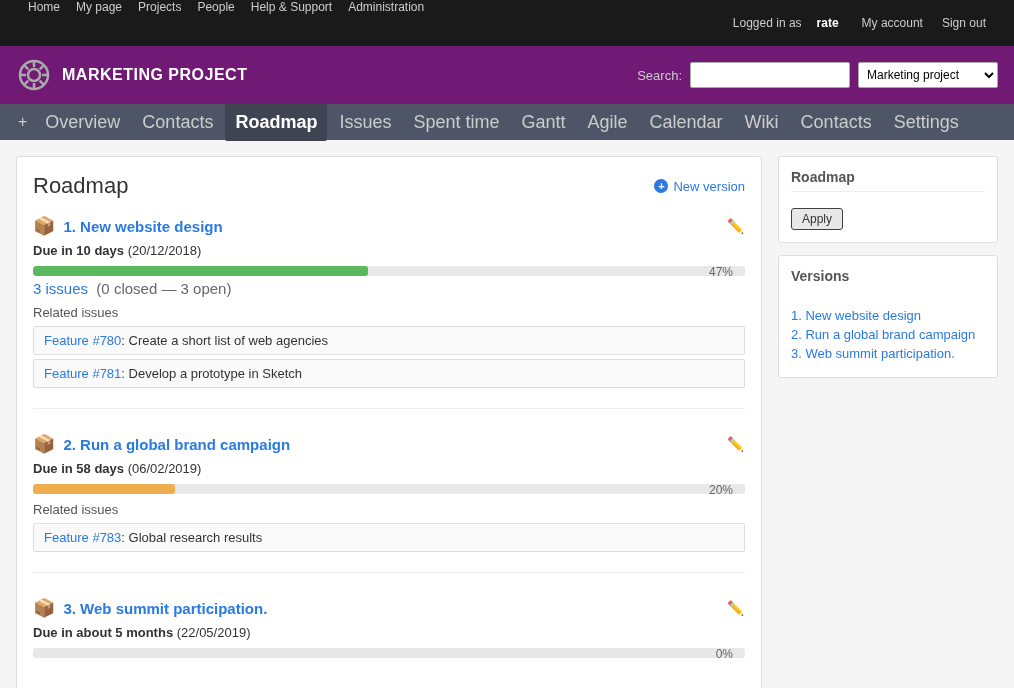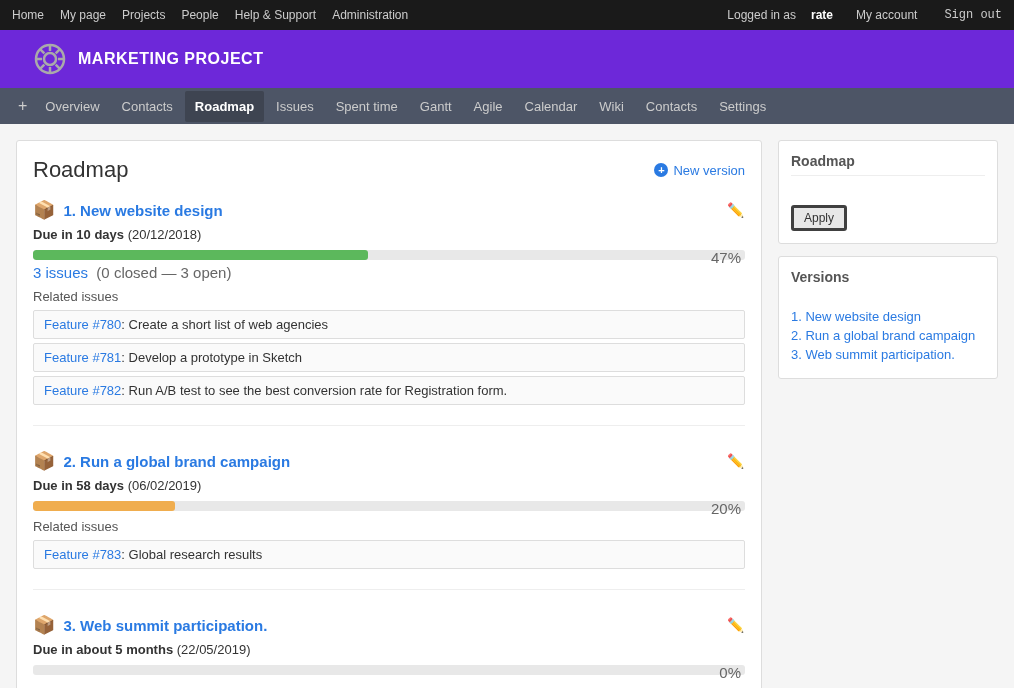--- a/index.html
+++ b/index.html
@@ -1,38 +1,38 @@
 <!DOCTYPE html>
 <html><head>
   <meta charset="utf-8">
   <style>
     * { box-sizing: border-box; margin: 0; padding: 0; }
     body { font-family: "Helvetica Neue", Helvetica, Arial, sans-serif; font-size: 13px; color: #333; background: #f5f5f5; }
 
     
-    .top-nav { background: #1a1a1a; color: #ccc; display: flex; align-items: center; justify-content: space-between; padding: 0 12px; height: 30px; }
+    .top-nav { background: #1a1a1a; color: #ccc; display: flex; justify-content: space-between; padding: 0 28px; height: 46px; }
     .top-nav-left { display: flex; gap: 16px; }
     .top-nav-left a, .top-nav-right a { color: #ccc; text-decoration: none; font-size: 12px; }
     .top-nav-right { display: flex; align-items: center; gap: 15px; font-size: 12px; }
     .top-nav-right .logged-in { color: #ccc; }
     .top-nav-right .admin { color: #fff; font-weight: bold; }
 
     
-    .project-header { background: #6d28d9; display: flex; align-items: center; justify-content: space-between; padding: 0 32px; height: 58px; }
+    .project-header { background: #701a75; display: flex; align-items: center; justify-content: space-between; padding: 0 16px; height: 58px; }
     .project-logo { display: flex; align-items: center; gap: 10px; }
     .project-name { color: #fff; font-size: 16px; font-weight: bold; letter-spacing: 0.5px; text-transform: uppercase; }
     .search-area { display: flex; align-items: center; gap: 8px; }
     .search-label { color: #ccc; font-size: 13px; }
     .search-input { width: 160px; height: 26px; border: 1px solid #aaa; border-radius: 2px; padding: 0 6px; font-size: 12px; background: #fff; }
     .search-select { height: 26px; border: 1px solid #aaa; border-radius: 2px; font-size: 12px; background: #fff; padding: 0 4px; min-width: 140px; }
 
     
     .sub-nav { background: #4d5566; display: flex; align-items: center; padding: 0 12px; height: 36px; gap: 2px; }
     .sub-nav-plus { color: #ccc; font-size: 16px; cursor: pointer; padding: 0 6px; }
-    .sub-nav a { color: #ccc; text-decoration: none; font-size: 13px; padding: 8px 10px; display: block; }
+    .sub-nav a { color: #ccc; text-decoration: none; font-size: 18px; padding: 8px 10px; display: block; }
     .sub-nav a.active { color: #fff; font-weight: bold; background: #3e4451; border-radius: 2px; }
 
     
     .main-container { display: flex; padding: 16px; gap: 16px; min-height: calc(688px - 124px); }
 
     
     .content { flex: 1; background: #fff; border: 1px solid #ddd; border-radius: 3px; padding: 16px; }
 
     
     .roadmap-header { display: flex; align-items: center; justify-content: space-between; margin-bottom: 16px; }
@@ -46,37 +46,37 @@
     .version-icon { font-size: 18px; }
     .version-link { color: #2a7ae2; text-decoration: none; font-size: 15px; font-weight: bold; }
     .edit-icon { color: #ccc; cursor: pointer; font-size: 14px; margin-left: auto; }
     .due-date { font-size: 13px; color: #333; margin-bottom: 8px; font-weight: bold; }
     .due-date span { font-weight: normal; }
 
     
     .progress-container { position: relative; margin-bottom: 4px; }
     .progress-bar-bg { background: #e8e8e8; height: 10px; border-radius: 3px; overflow: hidden; }
     .progress-bar-fill { height: 100%; border-radius: 3px; }
-    .progress-label { position: absolute; right: 4px; top: -1px; font-size: 15px; color: #666; margin-left: 16px; }
+    .progress-label { position: absolute; right: 12px; top: -1px; font-size: 12px; color: #666; margin-left: 16px; }
     .issues-summary { font-size: 15px; color: #2a7ae2; margin-bottom: 8px; }
     .issues-summary a { color: #2a7ae2; text-decoration: none; }
     .issues-summary span { color: #666; }
 
     
     .related-label { font-size: 13px; color: #555; margin-bottom: 6px; margin-top: 8px; }
     .issue-row { border: 1px solid #ddd; border-radius: 2px; padding: 6px 10px; margin-bottom: 4px; font-size: 13px; background: #fafafa; }
     .issue-row a { color: #2a7ae2; text-decoration: none; }
 
     
     .sidebar { width: 220px; }
     .sidebar-box { background: #fff; border: 1px solid #ddd; border-radius: 3px; padding: 12px; margin-bottom: 12px; }
     .sidebar-title { font-size: 14px; font-weight: bold; color: #555; margin-bottom: 10px; border-bottom: 1px solid #eee; padding-bottom: 6px; }
     .sidebar-check { display: flex; align-items: center; gap: 6px; margin-bottom: 6px; font-size: 13px; }
     .sidebar-check input[type=checkbox] { cursor: pointer; }
-    .apply-btn { background: #e8e8e8; border: 3px solid #404040; border-radius: 3px; padding: 3px 10px; font-size: 12px; cursor: pointer; color: #333; margin-top: 19px; }
+    .apply-btn { background: #e8e8e8; border: 1px solid #404040; border-radius: 3px; padding: 3px 10px; font-size: 12px; cursor: pointer; color: #333; margin-top: 6px; }
     .sidebar-versions-title { font-size: 14px; font-weight: bold; color: #555; margin-bottom: 24px; }
     .sidebar-version-link { display: block; color: #2a7ae2; text-decoration: none; font-size: 13px; margin-bottom: 4px; }
 
     
     .logo-svg { width: 36px; height: 36px; }
   </style>
 </head>
 <body>
 
 <nav class="top-nav">
@@ -85,40 +85,47 @@
     <a>My page</a>
     <a>Projects</a>
     <a>People</a>
     <a>Help &amp; Support</a>
     <a>Administration</a>
   </div>
   <div class="top-nav-right">
     <span class="logged-in">Logged in as</span>
     <span class="admin">rate</span>
     <a style="margin-left:8px;">My account</a>
-    <a style="margin-left:12px;font-family:Liberation Mono, monospace;">Sign out</a>
+    <a style="margin-left:4px;">Sign out</a>
   </div>
 </nav>
 
 <header class="project-header">
   <div class="project-logo">
     <svg class="logo-svg" viewBox="0 0 36 36">
       <circle cx="18" cy="18" r="14" fill="none" stroke="#aaa" stroke-width="2.5"></circle>
       <circle cx="18" cy="18" r="6" fill="none" stroke="#aaa" stroke-width="2.5"></circle>
       <line x1="18" y1="4" x2="18" y2="10" stroke="#aaa" stroke-width="2.5"></line>
       <line x1="18" y1="26" x2="18" y2="32" stroke="#aaa" stroke-width="2.5"></line>
       <line x1="4" y1="18" x2="10" y2="18" stroke="#aaa" stroke-width="2.5"></line>
       <line x1="26" y1="18" x2="32" y2="18" stroke="#aaa" stroke-width="2.5"></line>
       <line x1="8.1" y1="8.1" x2="12.3" y2="12.3" stroke="#aaa" stroke-width="2.5"></line>
       <line x1="23.7" y1="23.7" x2="27.9" y2="27.9" stroke="#aaa" stroke-width="2.5"></line>
       <line x1="27.9" y1="8.1" x2="23.7" y2="12.3" stroke="#aaa" stroke-width="2.5"></line>
       <line x1="12.3" y1="23.7" x2="8.1" y2="27.9" stroke="#aaa" stroke-width="2.5"></line>
     </svg>
     <span class="project-name">MARKETING PROJECT</span>
   </div>
+  <div class="search-area">
+    <label class="search-label">Search:</label>
+    <input class="search-input" type="text" style="">
+    <select class="search-select">
+      <option>Marketing project</option>
+    </select>
+  </div>
 </header>
 
 <nav class="sub-nav">
   <span class="sub-nav-plus">+</span>
   <a>Overview</a>
   <a>Contacts</a>
   <a class="active">Roadmap</a>
   <a>Issues</a>
   <a>Spent time</a>
   <a>Gantt</a>
@@ -159,23 +166,20 @@
         <a>3 issues</a>
         <span>&nbsp;(0 closed — 3 open)</span>
       </div>
       <div class="related-label">Related issues</div>
       <div class="issue-row">
         <a>Feature #780</a>: Create a short list of web agencies
       </div>
       <div class="issue-row">
         <a>Feature #781</a>: Develop a prototype in Sketch
       </div>
-      <div class="issue-row">
-        <a>Feature #782</a>: Run A/B test to see the best conversion rate for Registration form.
-      </div>
     </div>
 
     <div class="version-block">
       <div class="version-title">
         <span class="version-icon">📦</span>
         <a class="version-link">2. Run a global brand campaign</a>
         <span class="edit-icon">✏️</span>
       </div>
       <div class="due-date">
         Due in 58 days <span>(06/02/2019)</span>

